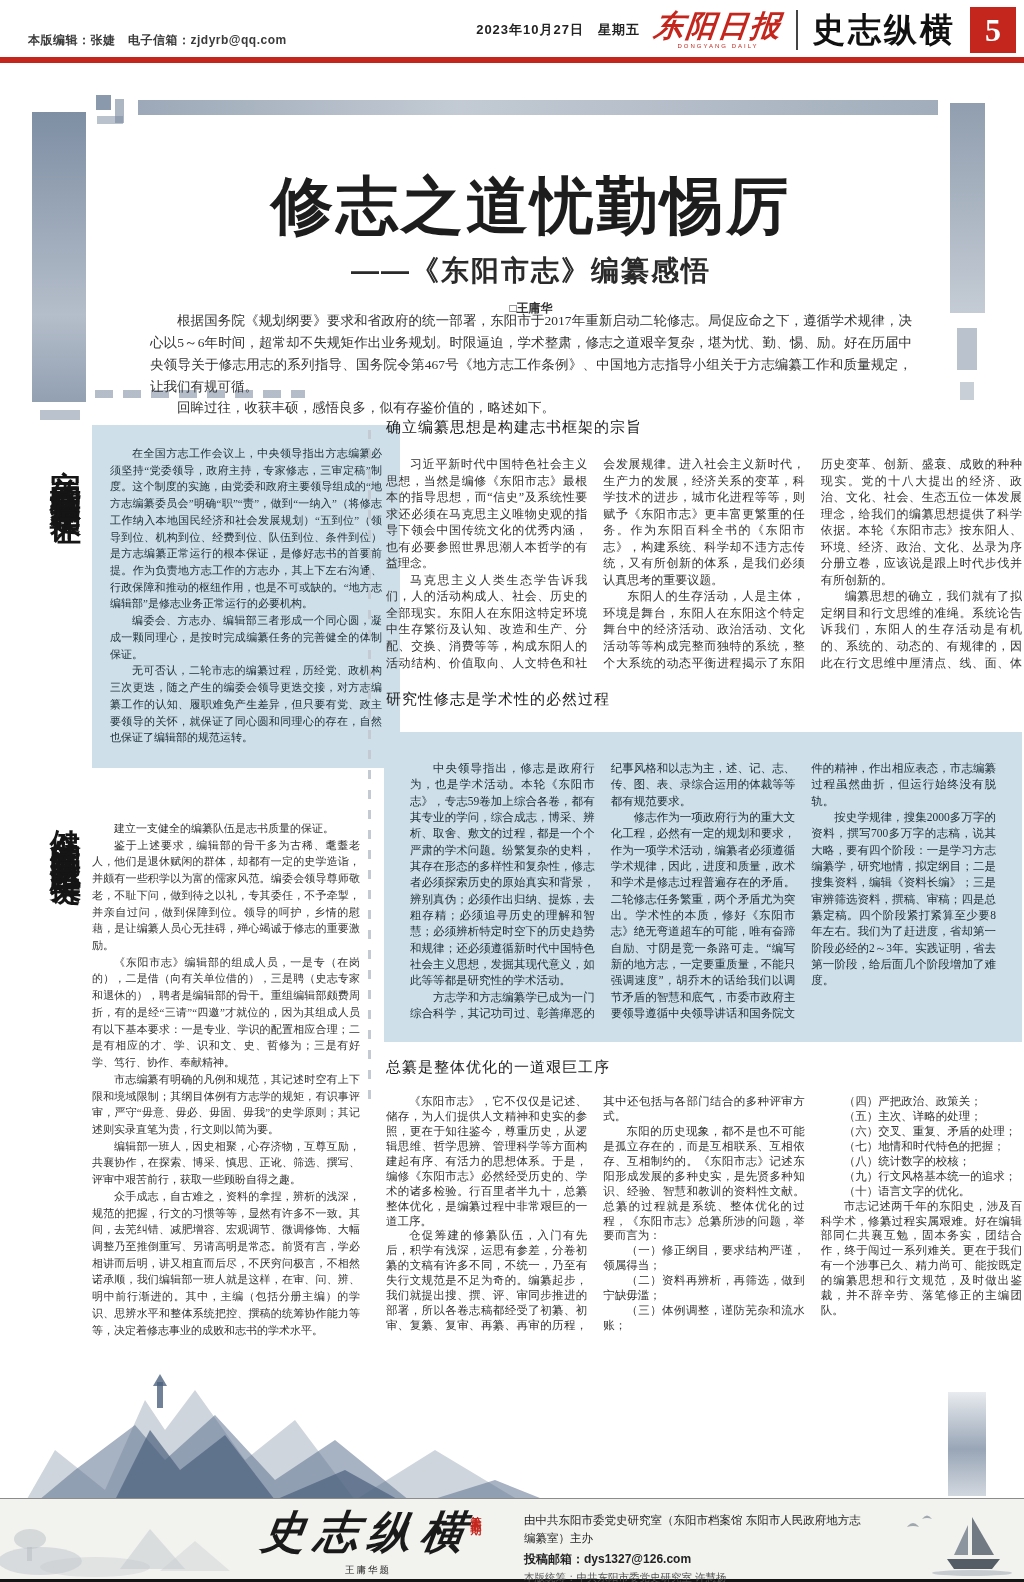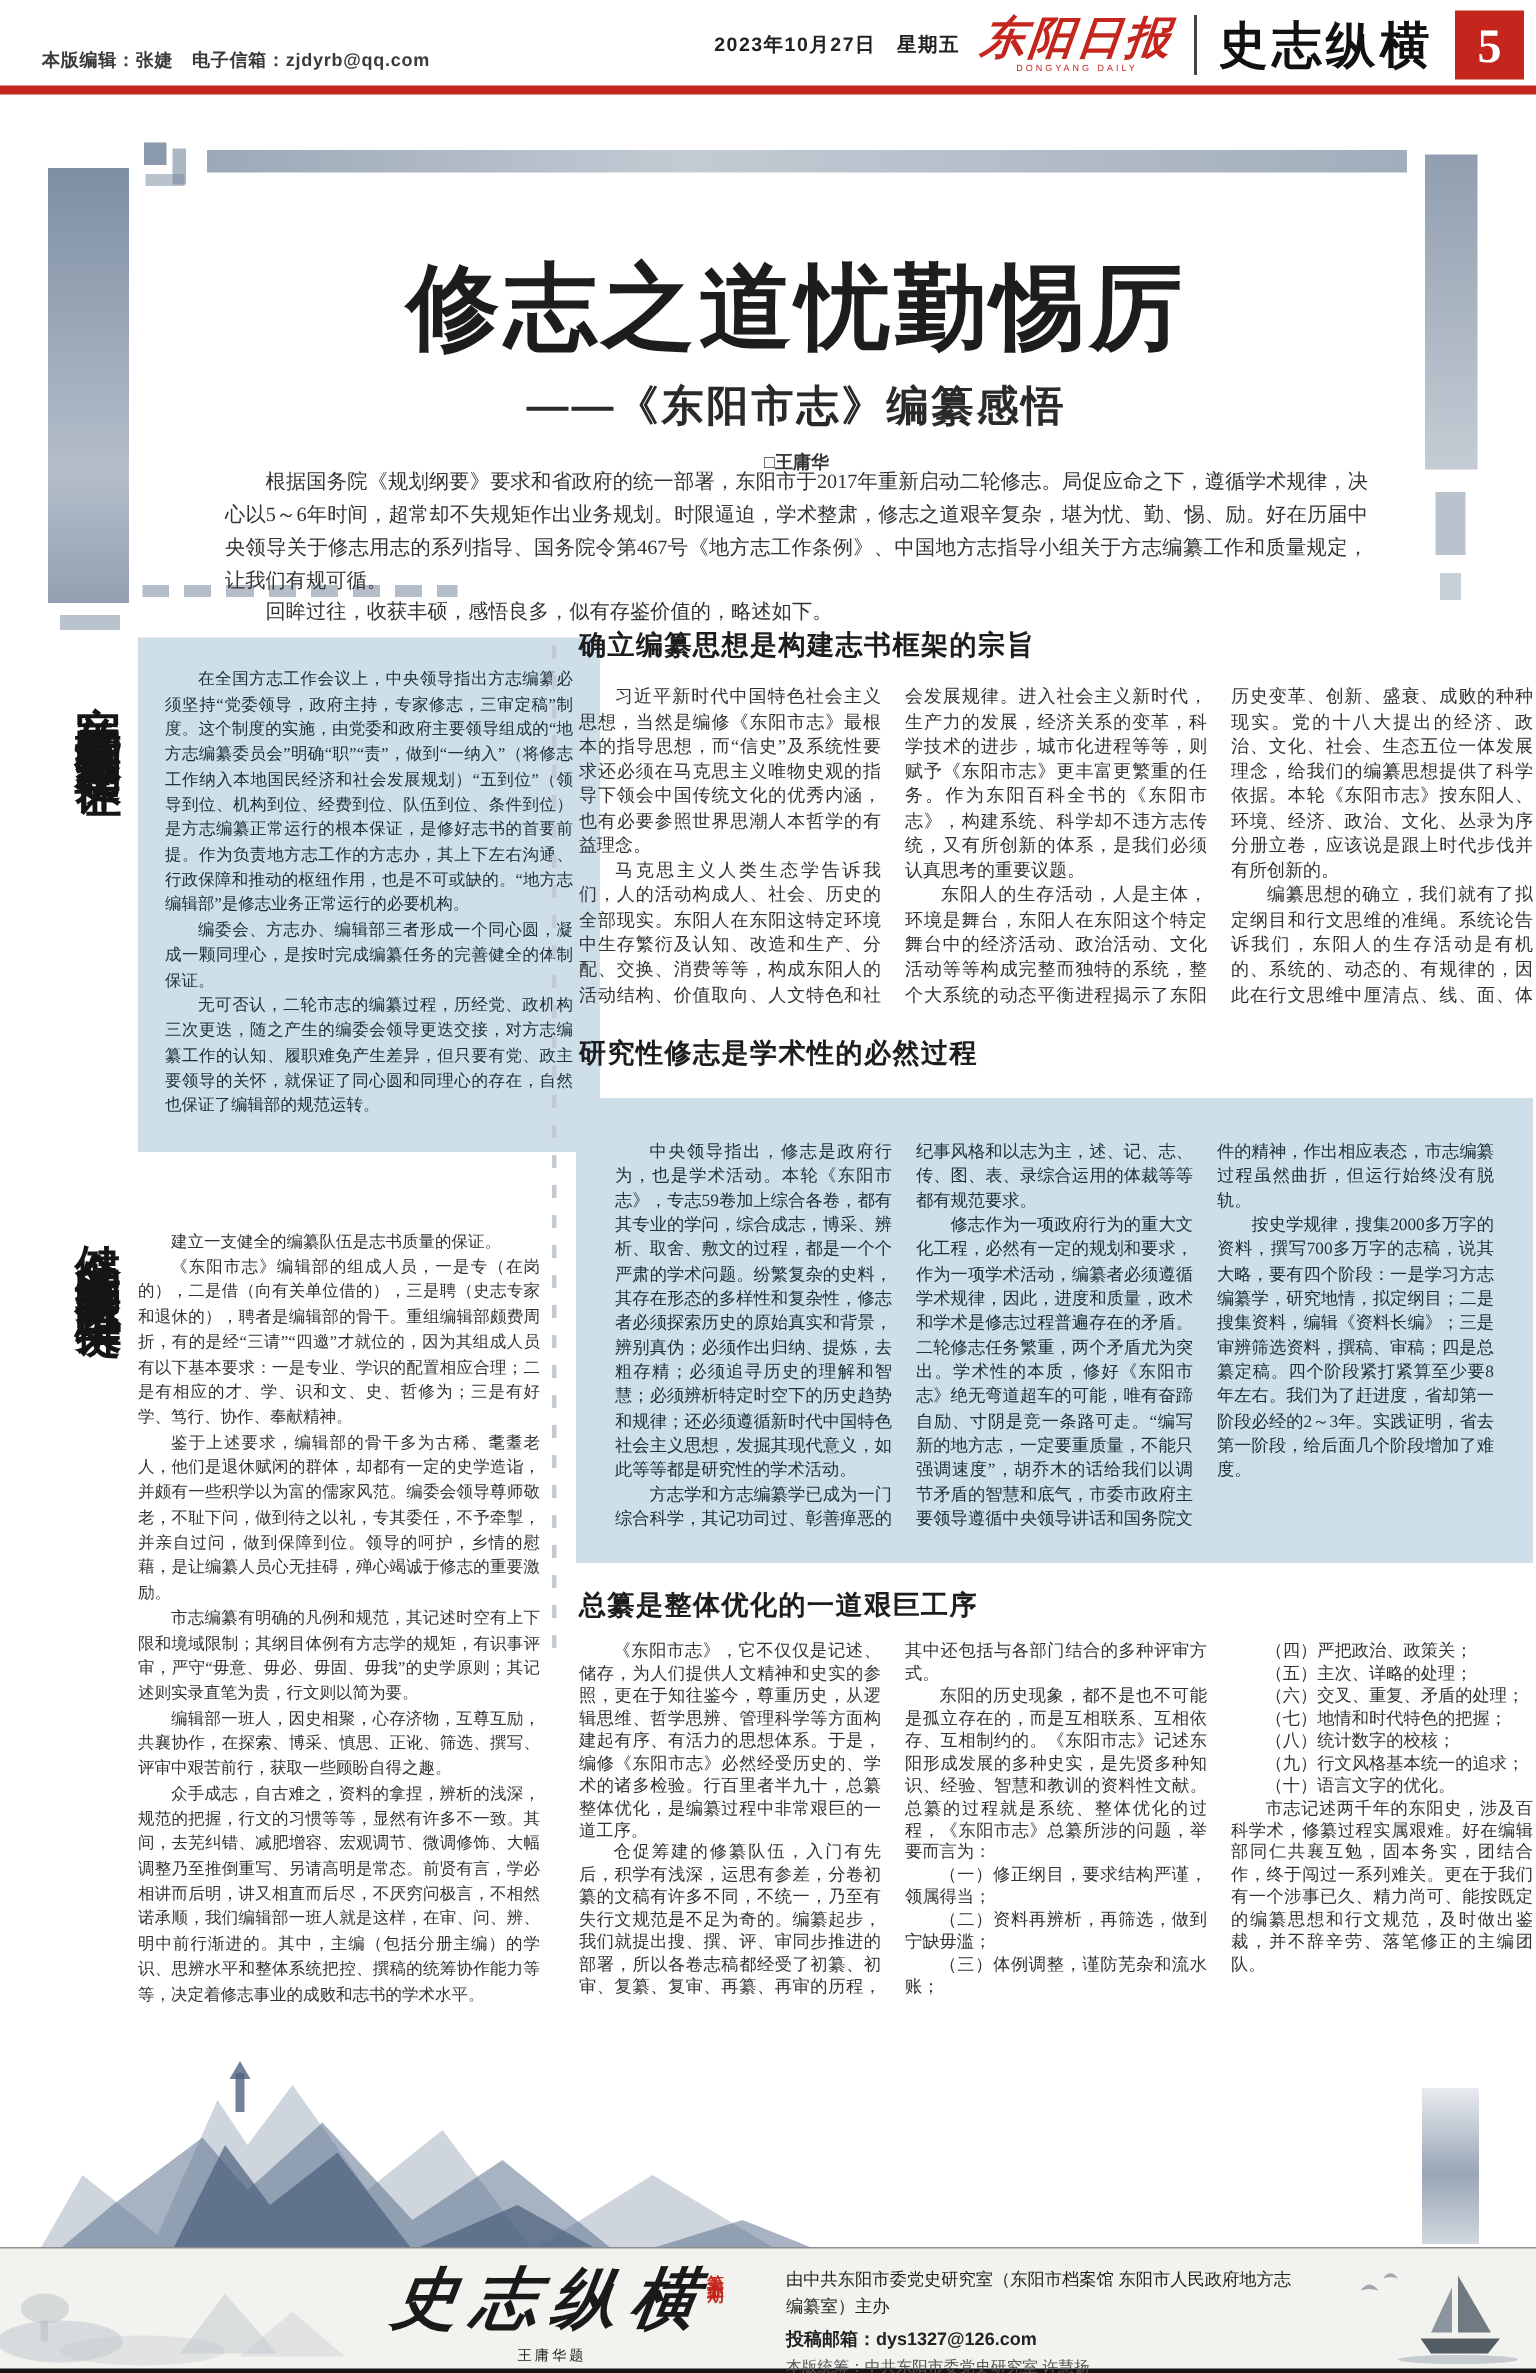--- a/index.html
+++ b/index.html
@@ -54,21 +54,21 @@
     font-family:"Liberation Sans",sans-serif; font-weight:900; font-size:31px; color:#151515; letter-spacing:5px; }
   .vh1 { left:44px; top:445px; }
   .vh2 { left:44px; top:805px; }
   .leftbox1 { position:absolute; left:92px; top:425px; width:308px; height:343px;
     background:#cfdfe9; padding:20px 18px; font-size:11px; line-height:1.52; color:#20313c; overflow:hidden; }
   .leftbox1 p, .lefttext2 p { text-indent:2em; text-align:justify; }
   .lefttext2 { position:absolute; left:92px; top:820px; width:268px; height:528px;
     font-size:11px; line-height:1.52; color:#333; overflow:hidden; }
   
   .main-head { position:absolute; left:386px; font-family:"Liberation Sans",sans-serif;
-    font-weight:700; font-size:18px; color:#1d1d1d; letter-spacing:1px; }
+    font-weight:400; font-size:15px; color:#1d1d1d; letter-spacing:1px; }
   .mh1 { top:418px; } .mh2 { top:690px; } .mh3 { top:1058px; }
   .cols { column-count:3; column-gap:16px; }
   .cols p { text-indent:2em; text-align:justify; }
   .sec1-body { position:absolute; left:386px; top:456px; width:636px; height:230px;
     font-size:12px; line-height:1.38; color:#333; overflow:hidden; }
   .sec2-box { position:absolute; left:384px; top:732px; width:638px; height:310px;
     background:#cfdfe9; padding:28px 26px; overflow:hidden; }
   .sec2-body { font-size:11.5px; line-height:1.42; color:#20313c; }
   .sec3-body { position:absolute; left:386px; top:1094px; width:636px; height:242px;
     font-size:11.5px; line-height:1.3; color:#333; overflow:hidden; }
@@ -140,22 +140,22 @@
   <div class="v-headline vh1">完善的编纂体制是保证</div>
   <div class="leftbox1">
       <p>在全国方志工作会议上，中央领导指出方志编纂必须坚持“党委领导，政府主持，专家修志，三审定稿”制度。这个制度的实施，由党委和政府主要领导组成的“地方志编纂委员会”明确“职”“责”，做到“一纳入”（将修志工作纳入本地国民经济和社会发展规划）“五到位”（领导到位、机构到位、经费到位、队伍到位、条件到位）是方志编纂正常运行的根本保证，是修好志书的首要前提。作为负责地方志工作的方志办，其上下左右沟通、行政保障和推动的枢纽作用，也是不可或缺的。“地方志编辑部”是修志业务正常运行的必要机构。</p>
       <p>编委会、方志办、编辑部三者形成一个同心圆，凝成一颗同理心，是按时完成编纂任务的完善健全的体制保证。</p>
       <p>无可否认，二轮市志的编纂过程，历经党、政机构三次更迭，随之产生的编委会领导更迭交接，对方志编纂工作的认知、履职难免产生差异，但只要有党、政主要领导的关怀，就保证了同心圆和同理心的存在，自然也保证了编辑部的规范运转。</p>
     </div>
 
   <div class="v-headline vh2">健全的编纂队伍是关键</div>
   <div class="lefttext2">
       <p>建立一支健全的编纂队伍是志书质量的保证。</p>
+      <p>鉴于上述要求，编辑部的骨干多为古稀、耄耋老人，他们是退休赋闲的群体，却都有一定的史学造诣，并颇有一些积学以为富的儒家风范。编委会领导尊师敬老，不耻下问，做到待之以礼，专其委任，不予牵掣，并亲自过问，做到保障到位。领导的呵护，乡情的慰藉，是让编纂人员心无挂碍，殚心竭诚于修志的重要激励。</p>
       <p>《东阳市志》编辑部的组成人员，一是专（在岗的），二是借（向有关单位借的），三是聘（史志专家和退休的），聘者是编辑部的骨干。重组编辑部颇费周折，有的是经“三请”“四邀”才就位的，因为其组成人员有以下基本要求：一是专业、学识的配置相应合理；二是有相应的才、学、识和文、史、哲修为；三是有好学、笃行、协作、奉献精神。</p>
-      <p>鉴于上述要求，编辑部的骨干多为古稀、耄耋老人，他们是退休赋闲的群体，却都有一定的史学造诣，并颇有一些积学以为富的儒家风范。编委会领导尊师敬老，不耻下问，做到待之以礼，专其委任，不予牵掣，并亲自过问，做到保障到位。领导的呵护，乡情的慰藉，是让编纂人员心无挂碍，殚心竭诚于修志的重要激励。</p>
       <p>市志编纂有明确的凡例和规范，其记述时空有上下限和境域限制；其纲目体例有方志学的规矩，有识事评审，严守“毋意、毋必、毋固、毋我”的史学原则；其记述则实录直笔为贵，行文则以简为要。</p>
       <p>编辑部一班人，因史相聚，心存济物，互尊互励，共襄协作，在探索、博采、慎思、正讹、筛选、撰写、评审中艰苦前行，获取一些顾盼自得之趣。</p>
       <p>众手成志，自古难之，资料的拿捏，辨析的浅深，规范的把握，行文的习惯等等，显然有许多不一致。其间，去芜纠错、减肥增容、宏观调节、微调修饰、大幅调整乃至推倒重写、另请高明是常态。前贤有言，学必相讲而后明，讲又相直而后尽，不厌穷问极言，不相然诺承顺，我们编辑部一班人就是这样，在审、问、辨、明中前行渐进的。其中，主编（包括分册主编）的学识、思辨水平和整体系统把控、撰稿的统筹协作能力等等，决定着修志事业的成败和志书的学术水平。</p>
     </div>
 
   <div class="divider-dashed"></div>
 
   <h2 class="main-head mh1">确立编纂思想是构建志书框架的宗旨</h2>
   <div class="sec1-body cols">
       <p>习近平新时代中国特色社会主义思想，当然是编修《东阳市志》最根本的指导思想，而“信史”及系统性要求还必须在马克思主义唯物史观的指导下领会中国传统文化的优秀内涵，也有必要参照世界思潮人本哲学的有益理念。</p>

